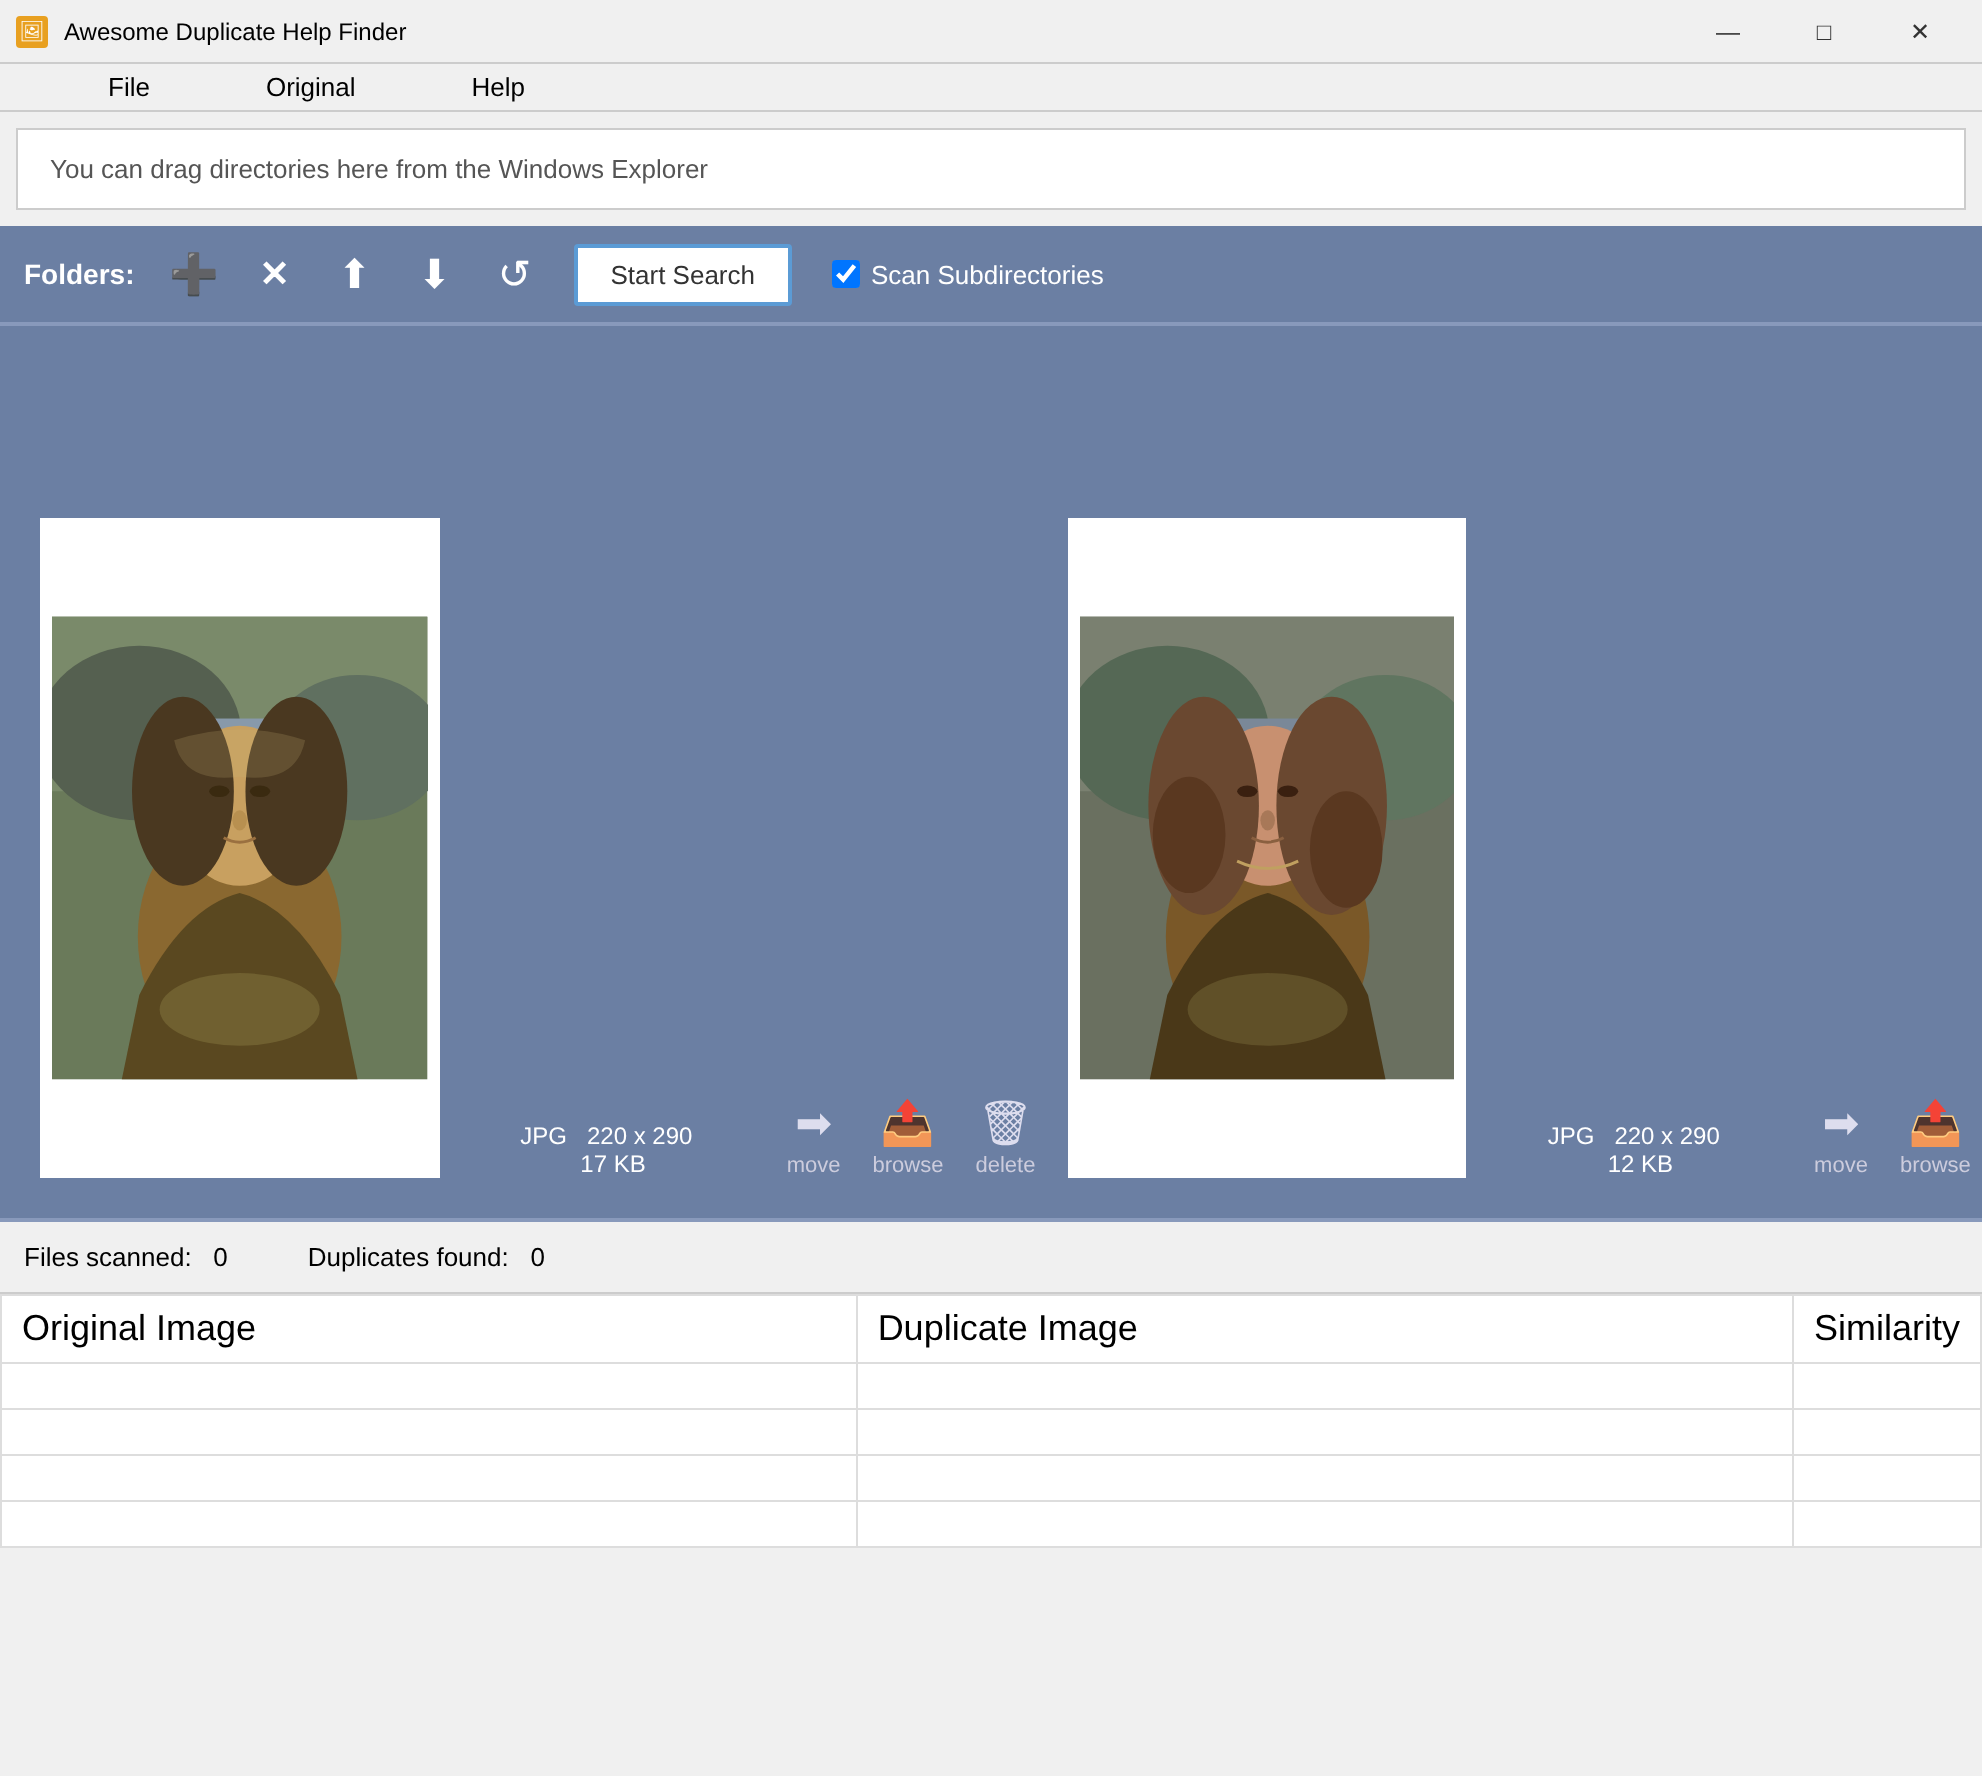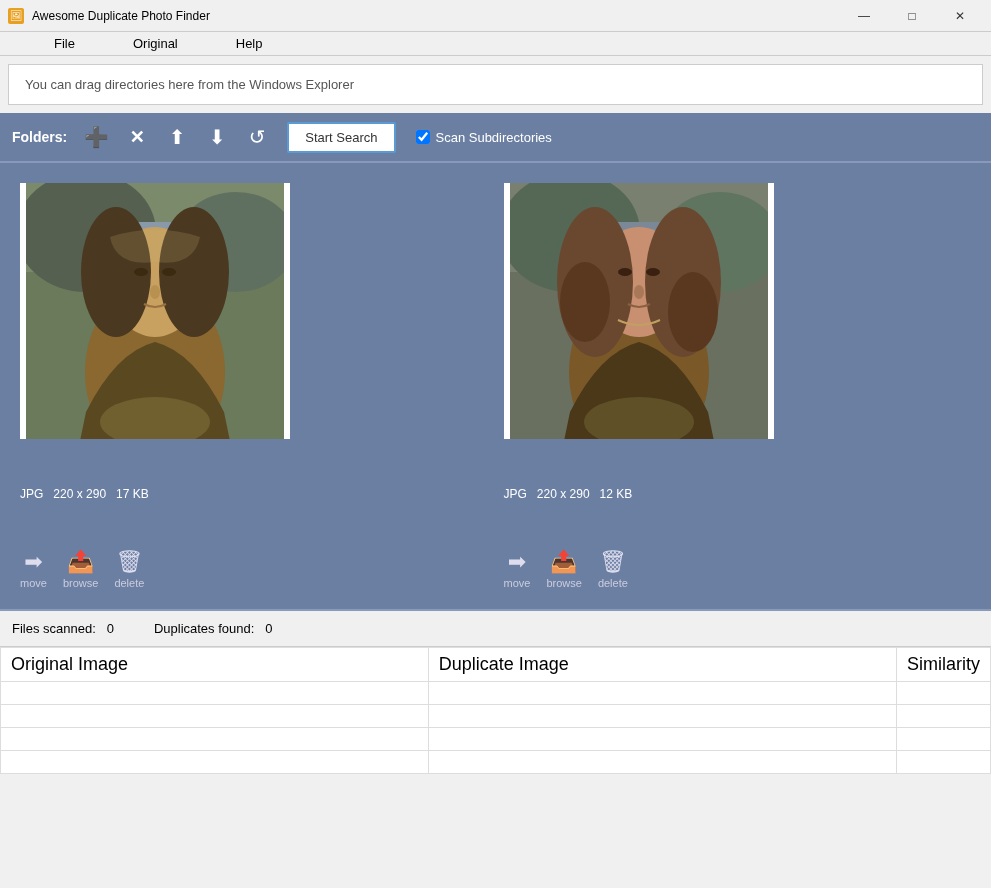--- a/index.html
+++ b/index.html
@@ -129,22 +129,22 @@
       padding: 12px;
       gap: 0;
       height: 450px;
       border-top: 2px solid #8899bb;
       border-bottom: 2px solid #8899bb;
     }
 
     .image-panel {
       flex: 1;
       display: flex;
-      flex-direction: column;
-      align-items: flex-start;
+      flex-direction: row;
+      align-items: flex-end;
       padding: 8px;
       gap: 40px;
     }
 
     .image-frame {
       background: white;
       padding: 6px;
       display: flex;
       align-items: center;
       justify-content: center;
@@ -258,21 +258,21 @@
       display: flex;
       flex-direction: column;
       height: calc(888px - 32px - 24px);
     }
   </style>
 </head>
 <body>
 
 <div class="title-bar">
   <div class="title-bar-icon">🖼</div>
-  <span class="title-bar-text">Awesome Duplicate Photo Finder</span>
+  <span class="title-bar-text">Awesome Duplicate Help Finder</span>
   <div class="title-bar-controls">
     <button class="title-btn">—</button>
     <button class="title-btn">□</button>
     <button class="title-btn close">✕</button>
   </div>
 </div>
 
 <div class="menu-bar">
   <div class="menu-item">File</div>
   <div class="menu-item">Original</div>

